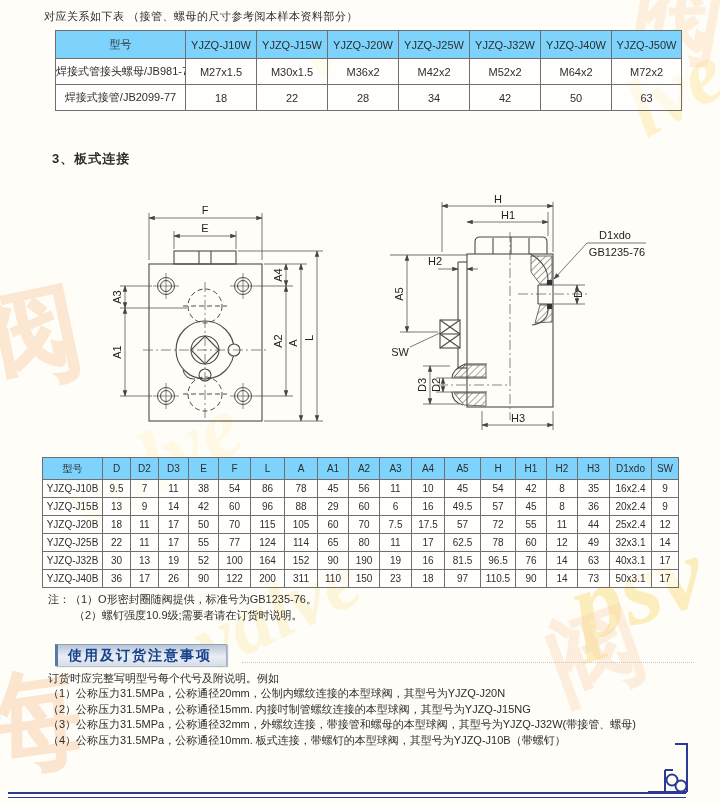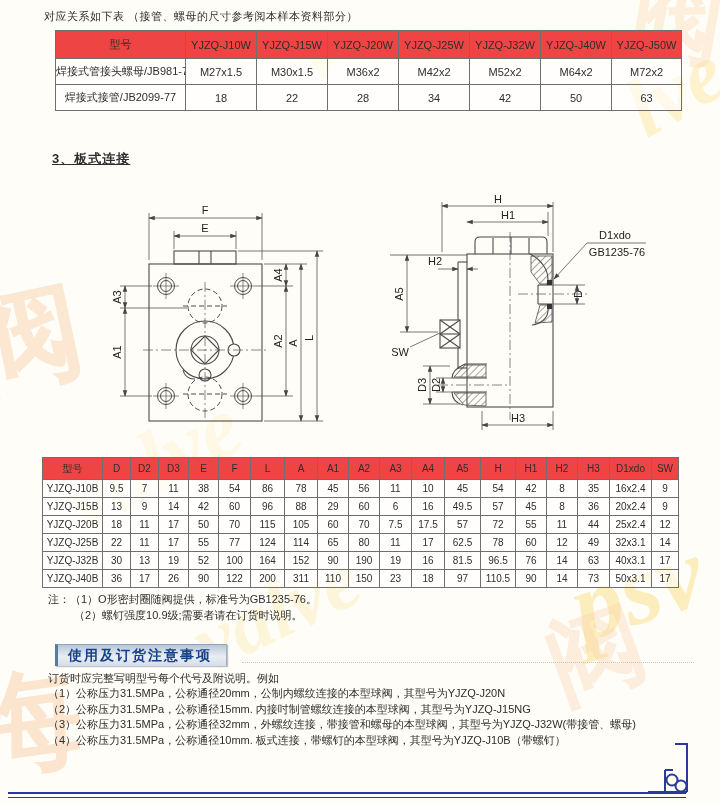--- a/index.html
+++ b/index.html
@@ -18,26 +18,26 @@
   .wm-5{left:190px;top:570px;font-size:82px;font-style:italic;color:rgba(250,236,180,.45);transform:rotate(-25deg);}
   .wm-6{left:300px;top:4px;font-size:88px;font-style:italic;color:rgba(252,238,190,.50);transform:rotate(-20deg);}
   .wm-7{left:632px;top:-26px;font-size:92px;color:rgba(248,212,168,.35);transform:rotate(10deg);}
   .wm-8{left:548px;top:606px;font-size:96px;color:rgba(247,206,162,.32);transform:rotate(-20deg);}
   .wm-9{left:60px;top:420px;font-size:88px;font-style:italic;color:rgba(252,240,200,.40);transform:rotate(-28deg);}
 
   .layer{position:absolute;inset:0;z-index:1;}
 
   
   .intro-line{position:absolute;left:44px;top:9px;font-size:11px;letter-spacing:.5px;text-align:right;}
-  .section-title{position:absolute;left:52px;top:150px;font-size:13px;font-weight:bold;letter-spacing:1px;text-decoration:underline;}
+  .section-title{position:absolute;left:52px;top:150px;font-size:13px;font-weight:bold;letter-spacing:1px;}
 
   
   table{border-collapse:collapse;table-layout:fixed;background:rgba(255,255,255,.55);}
   th,td{border:1px solid #6f6f6f;text-align:center;padding:0;overflow:hidden;white-space:nowrap;}
-  th{background:#ef4444;font-weight:normal;}
+  th{background:#7dd3fc;font-weight:normal;}
   .tbl-1{position:absolute;left:55px;top:30px;width:626px;font-size:11px;}
   .tbl-1 th{height:27px;}
   .tbl-1 td{height:25px;}
   .tbl-2{position:absolute;left:42px;top:457px;width:637px;font-size:10px;}
   .tbl-2 th{height:21px;}
   .tbl-2 td{height:17px;}
 
   
   .notes{position:absolute;left:48px;top:591px;font-size:11px;line-height:16px;}
   .notes .n2{margin-left:26px;}

